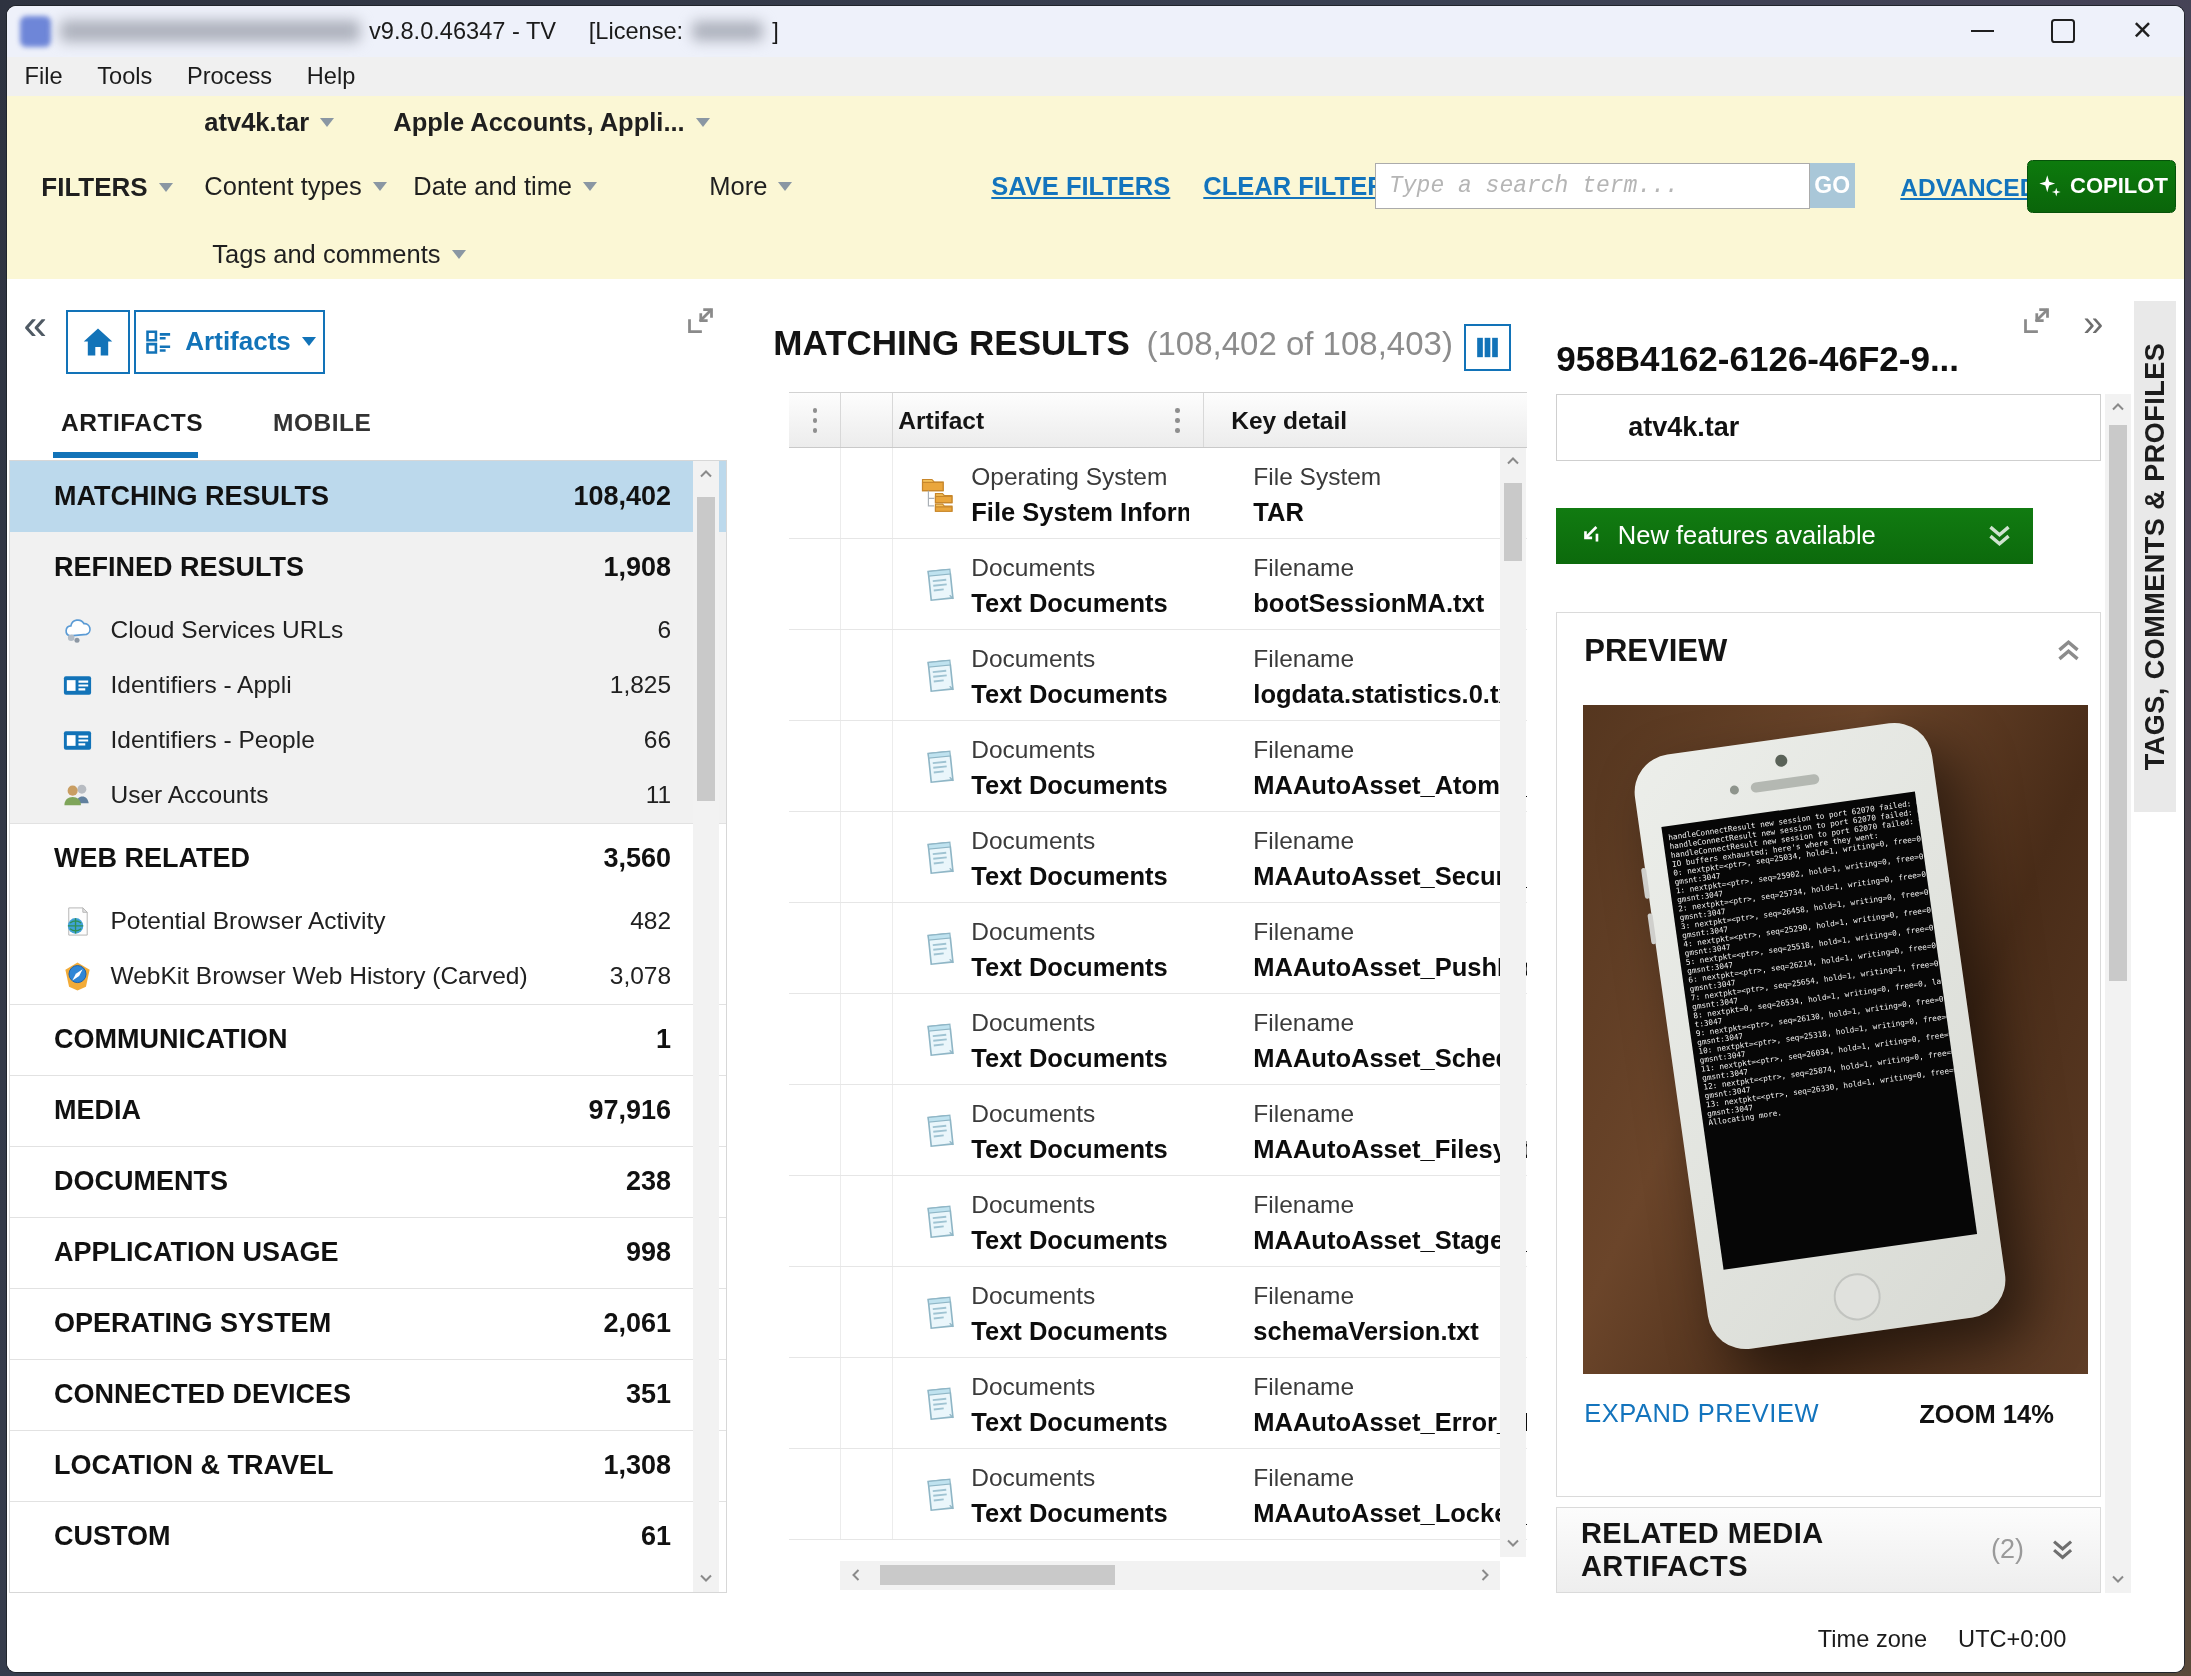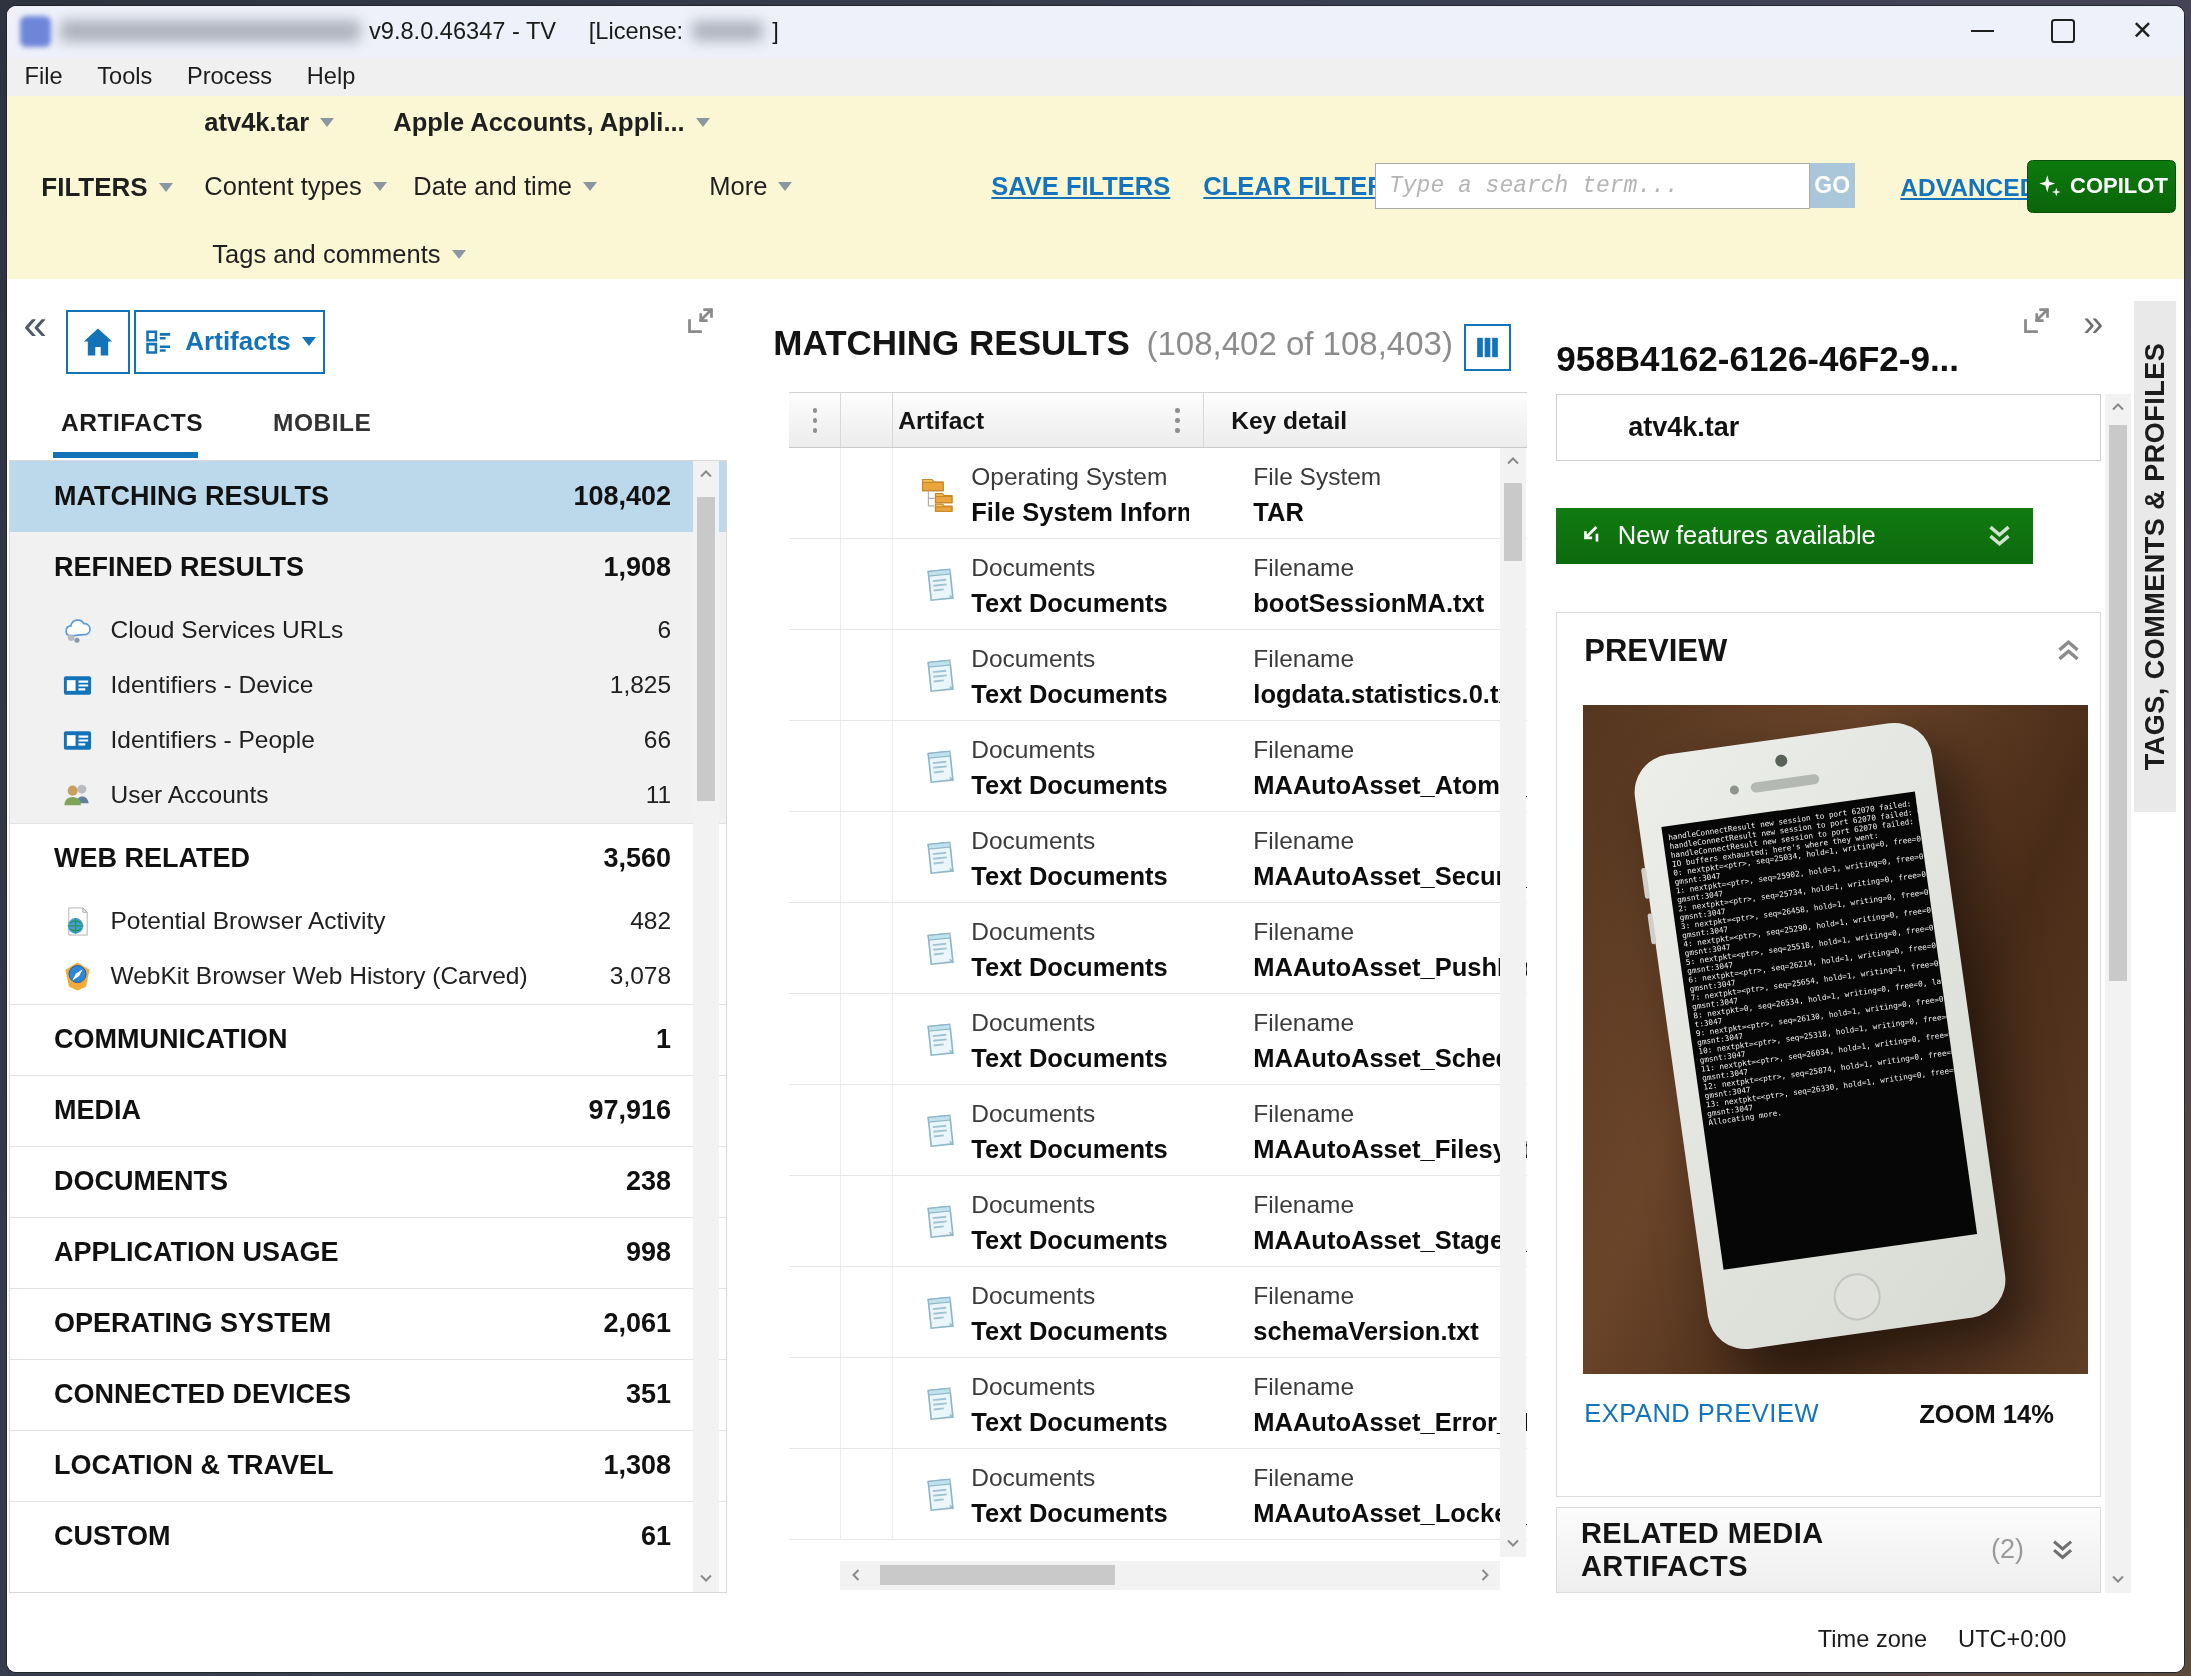--- a/index.html
+++ b/index.html
@@ -284,21 +284,21 @@
             <span class="sb-subcount">6</span>
           </div>
           <div class="sb-row sub shaded">
             <span class="icon sb-ico">
               <svg viewBox="0 0 34 34">
                 <rect x="3" y="7.5" width="28" height="19" rx="2" fill="#1273b8"></rect>
                 <rect x="6" y="11.5" width="9" height="11" fill="#fff"></rect>
                 <path d="M18 13h10M18 17h10M18 21h7" stroke="#fff" stroke-width="2.2"></path>
               </svg>
             </span>
-            <span class="sb-sublabel">Identifiers - Device</span>
+            <span class="sb-sublabel">Identifiers - Appli</span>
             <span class="sb-subcount">1,825</span>
           </div>
           <div class="sb-row sub shaded">
             <span class="icon sb-ico">
               <svg viewBox="0 0 34 34">
                 <rect x="3" y="7.5" width="28" height="19" rx="2" fill="#1273b8"></rect>
                 <rect x="6" y="11.5" width="9" height="11" fill="#fff"></rect>
                 <path d="M18 13h10M18 17h10M18 21h7" stroke="#fff" stroke-width="2.2"></path>
               </svg>
             </span>

